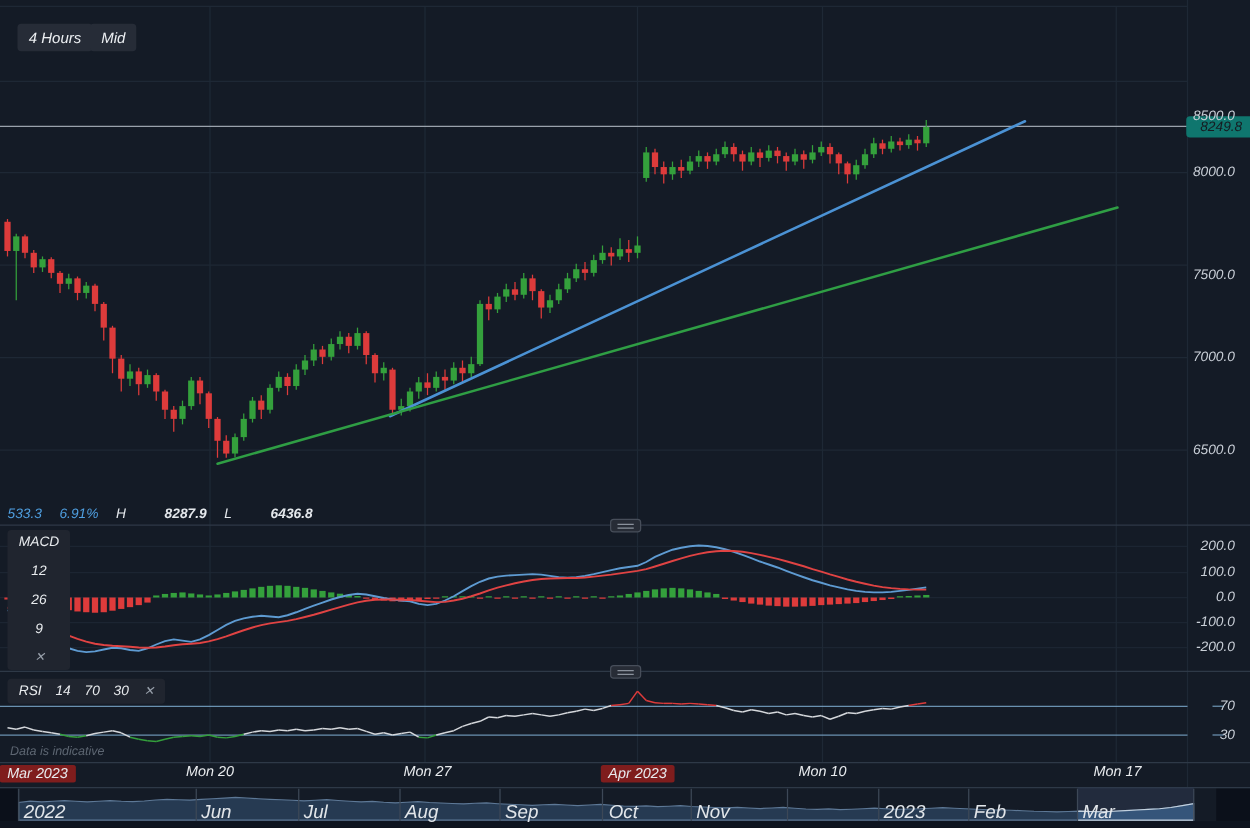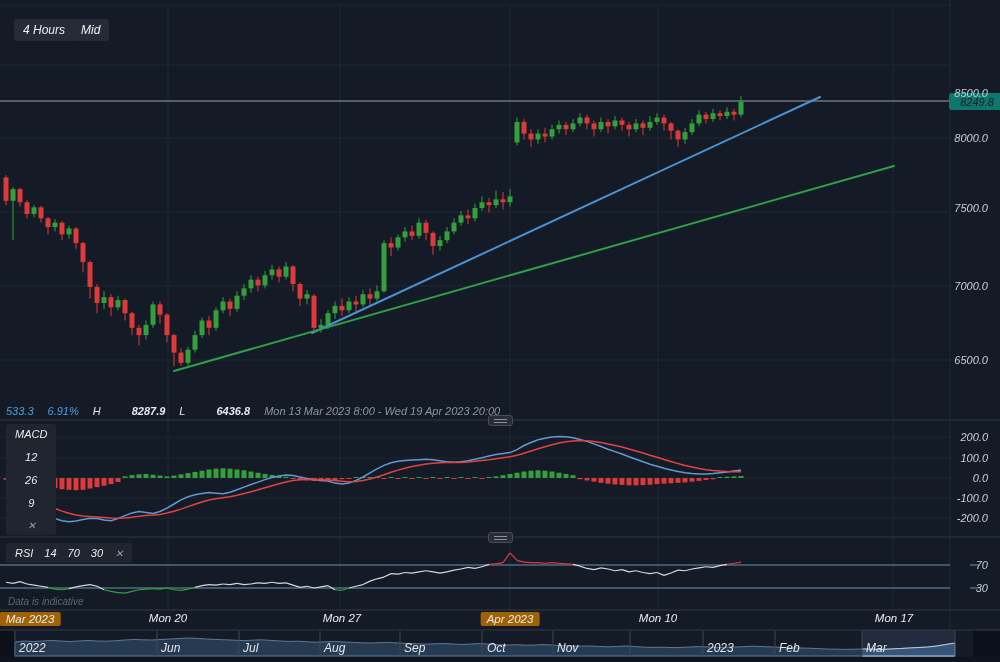--- a/index.html
+++ b/index.html
@@ -47,23 +47,23 @@
   }
 
   .y-label {
     position:absolute; right:12px; font-size:11px; color:#c9cfd7;
     transform:translateY(-50%); text-align:right; white-space:nowrap;
   }
   .date-label {
     position:absolute; top:612px; font-size:11.5px; color:#e8ebee;
     transform:translateX(-50%); white-space:nowrap;
   }
-  .date-label.badge { background:#a16207; padding:1px 6px; border-radius:2px; }
+  .date-label.badge { background:#7f1d1d; padding:1px 6px; border-radius:2px; }
   .nav-label {
-    position:absolute; top:641px; font-size:12px; color:#e2e6ea; white-space:nowrap;
+    position:absolute; top:641px; font-size:15px; color:#e2e6ea; white-space:nowrap;
   }
   .footnote {
     position:absolute; left:8px; top:596px; font-size:10px; color:#5d6672;
   }
   .handle {
     position:absolute; left:488px; width:25px; height:11px;
     background:#272c36; border:1px solid #474e5a; border-radius:3px;
     display:flex; flex-direction:column; justify-content:center; gap:2px;
     padding:0 5px; cursor:row-resize;
   }
@@ -570,21 +570,20 @@
     </svg>
 
   <div class="btn" id="btn-interval">4 Hours</div>
   <div class="btn" id="btn-pricetype">Mid</div>
 
   <div class="status">
     <span class="blue">533.3</span>
     <span class="blue">6.91%</span>
     <span class="white pair"><span>H</span><b>8287.9</b></span>
     <span class="white pair"><span>L</span><b>6436.8</b></span>
-    <span class="dim">Mon 13 Mar 2023 8:00 - Wed 19 Apr 2023 20:00</span>
   </div>
 
   <div class="ind-badge" id="macd-badge">
     <span>MACD</span>
     <span>12</span>
     <span>26</span>
     <span>9</span>
     <span class="badge-x">✕</span>
   </div>
 
@@ -604,21 +603,21 @@
     </div>
   <div class="handle" id="handle-2">
       <i></i>
       <i></i>
     </div>
 
   <div class="footnote">Data is indicative</div>
 
 <div class="y-label" style="top: 65px; margin-top: 28px;">8500.0</div>
     <div class="y-label" style="top: 138px;">8000.0</div>
-    <div class="y-label" style="top: 208px;">7500.0</div>
+    <div class="y-label" style="top: 220px;">7500.0</div>
     <div class="y-label" style="top: 286px;">7000.0</div>
     <div class="y-label" style="top: 360px;">6500.0</div>
     <div class="y-label" style="top: 437px;">200.0</div>
     <div class="y-label" style="top: 458px; text-align: right;">100.0</div>
     <div class="y-label" style="top: 478px; padding-left: 13px;">0.0</div>
     <div class="y-label" style="top: 498px;">-100.0</div>
     <div class="y-label" style="top: 518px;">-200.0</div>
     <div class="y-label" style="top: 565px;">70</div>
     <div class="y-label" style="top: 588px;">30</div>
     <div class="date-label badge" style="left: 30px;">Mar 2023</div>

